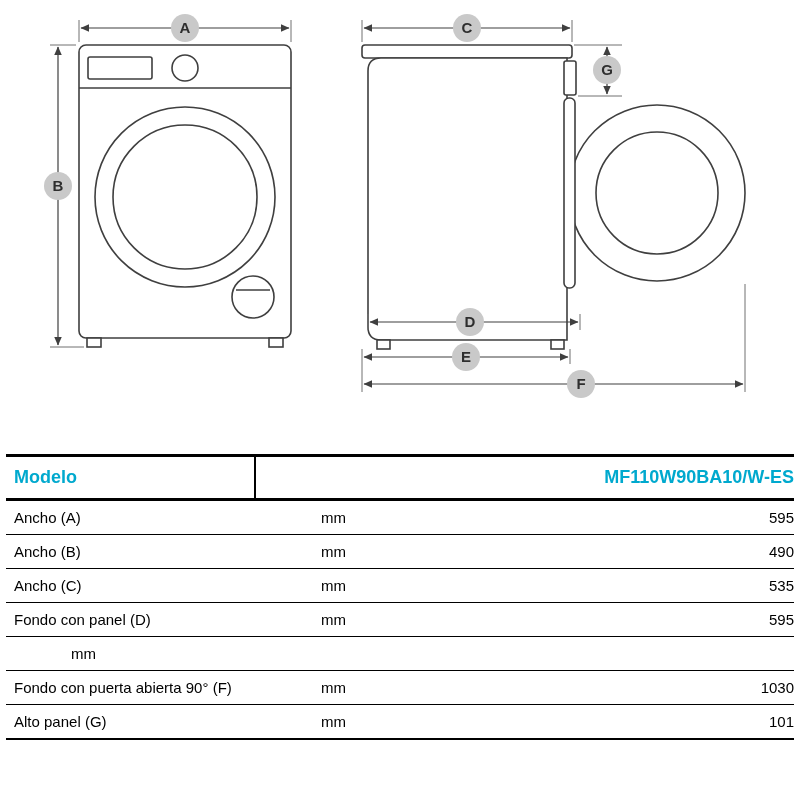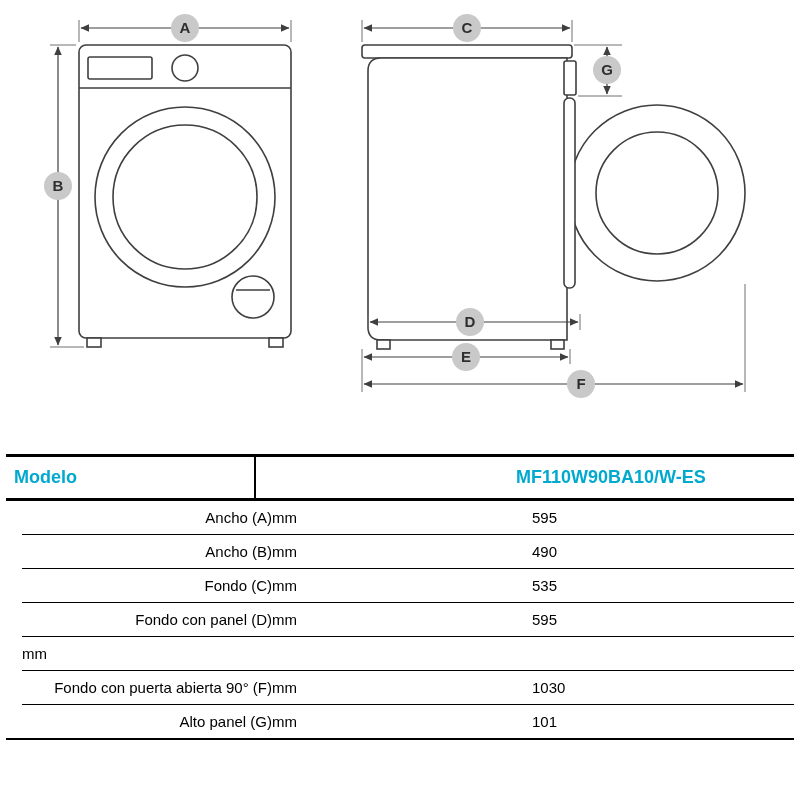--- a/index.html
+++ b/index.html
@@ -29,43 +29,42 @@
     border-top: 3px solid #000;
     border-bottom: 2px solid #000;
     color: #000;
   }
   .trow {
     display: flex;
     align-items: center;
     height: 33px;
     font-size: 15px;
   }
-  .trow + .trow { border-top: 1.5px solid #000; margin-left: 16px; }
+  .trow + .trow { border-top: 1.5px solid #000; }
   .trow.head {
     height: 41px;
     border-bottom: 3px solid #000;
     font-size: 18px;
     font-weight: bold;
     color: var(--accent);
   }
   .trow.head + .trow { border-top: none; }
   .c-label {
     width: 250px;
     padding-left: 8px;
     box-sizing: border-box;
-    text-align: right;
   }
   .head .c-label {
     align-self: stretch;
     display: flex;
     align-items: center;
     border-right: 2.5px solid #000;
   }
-  .c-unit  { width: 155px; text-align: left; }
-  .c-value { flex: 1; text-align: left; padding-left: 105px; box-sizing: border-box; }
+  .c-unit  { width: 155px; text-align: center; }
+  .c-value { flex: 1; text-align: right; padding-left: 105px; box-sizing: border-box; }
 </style>
 </head>
 <body>
 
 <div class="diagram-wrap">
 <svg viewBox="0 0 800 440" width="800" height="440">
   <defs>
     <marker id="arr" viewBox="0 0 10 10" refX="8.5" refY="5" markerWidth="8" markerHeight="8" orient="auto-start-reverse">
       <path d="M0,1 L9,5 L0,9 Z" fill="#3f3f3f"></path>
     </marker>
@@ -165,21 +164,21 @@
     <div class="cell c-value">595</div>
   </div>
 
   <div class="trow">
     <div class="cell c-label">Ancho (B)</div>
     <div class="cell c-unit">mm</div>
     <div class="cell c-value">490</div>
   </div>
 
   <div class="trow">
-    <div class="cell c-label">Fondo (C)</div>
+    <div class="cell c-label">Ancho (C)</div>
     <div class="cell c-unit">mm</div>
     <div class="cell c-value">535</div>
   </div>
 
   <div class="trow">
     <div class="cell c-label">Fondo con panel (D)</div>
     <div class="cell c-unit">mm</div>
     <div class="cell c-value">595</div>
   </div>
 

